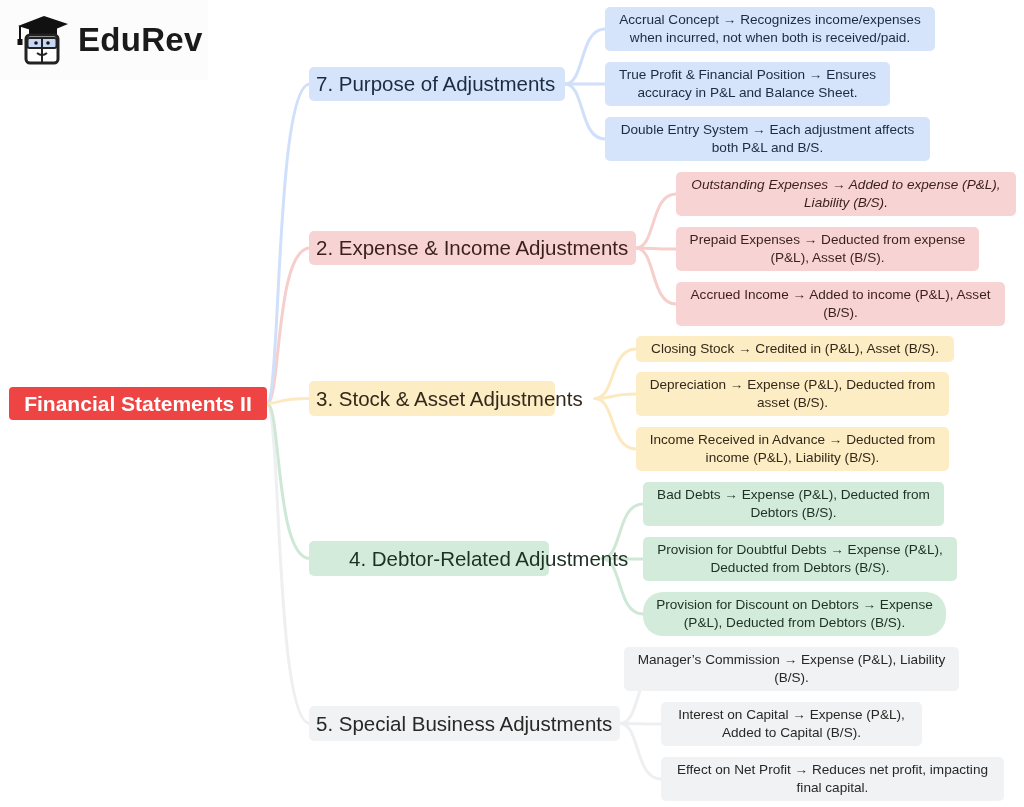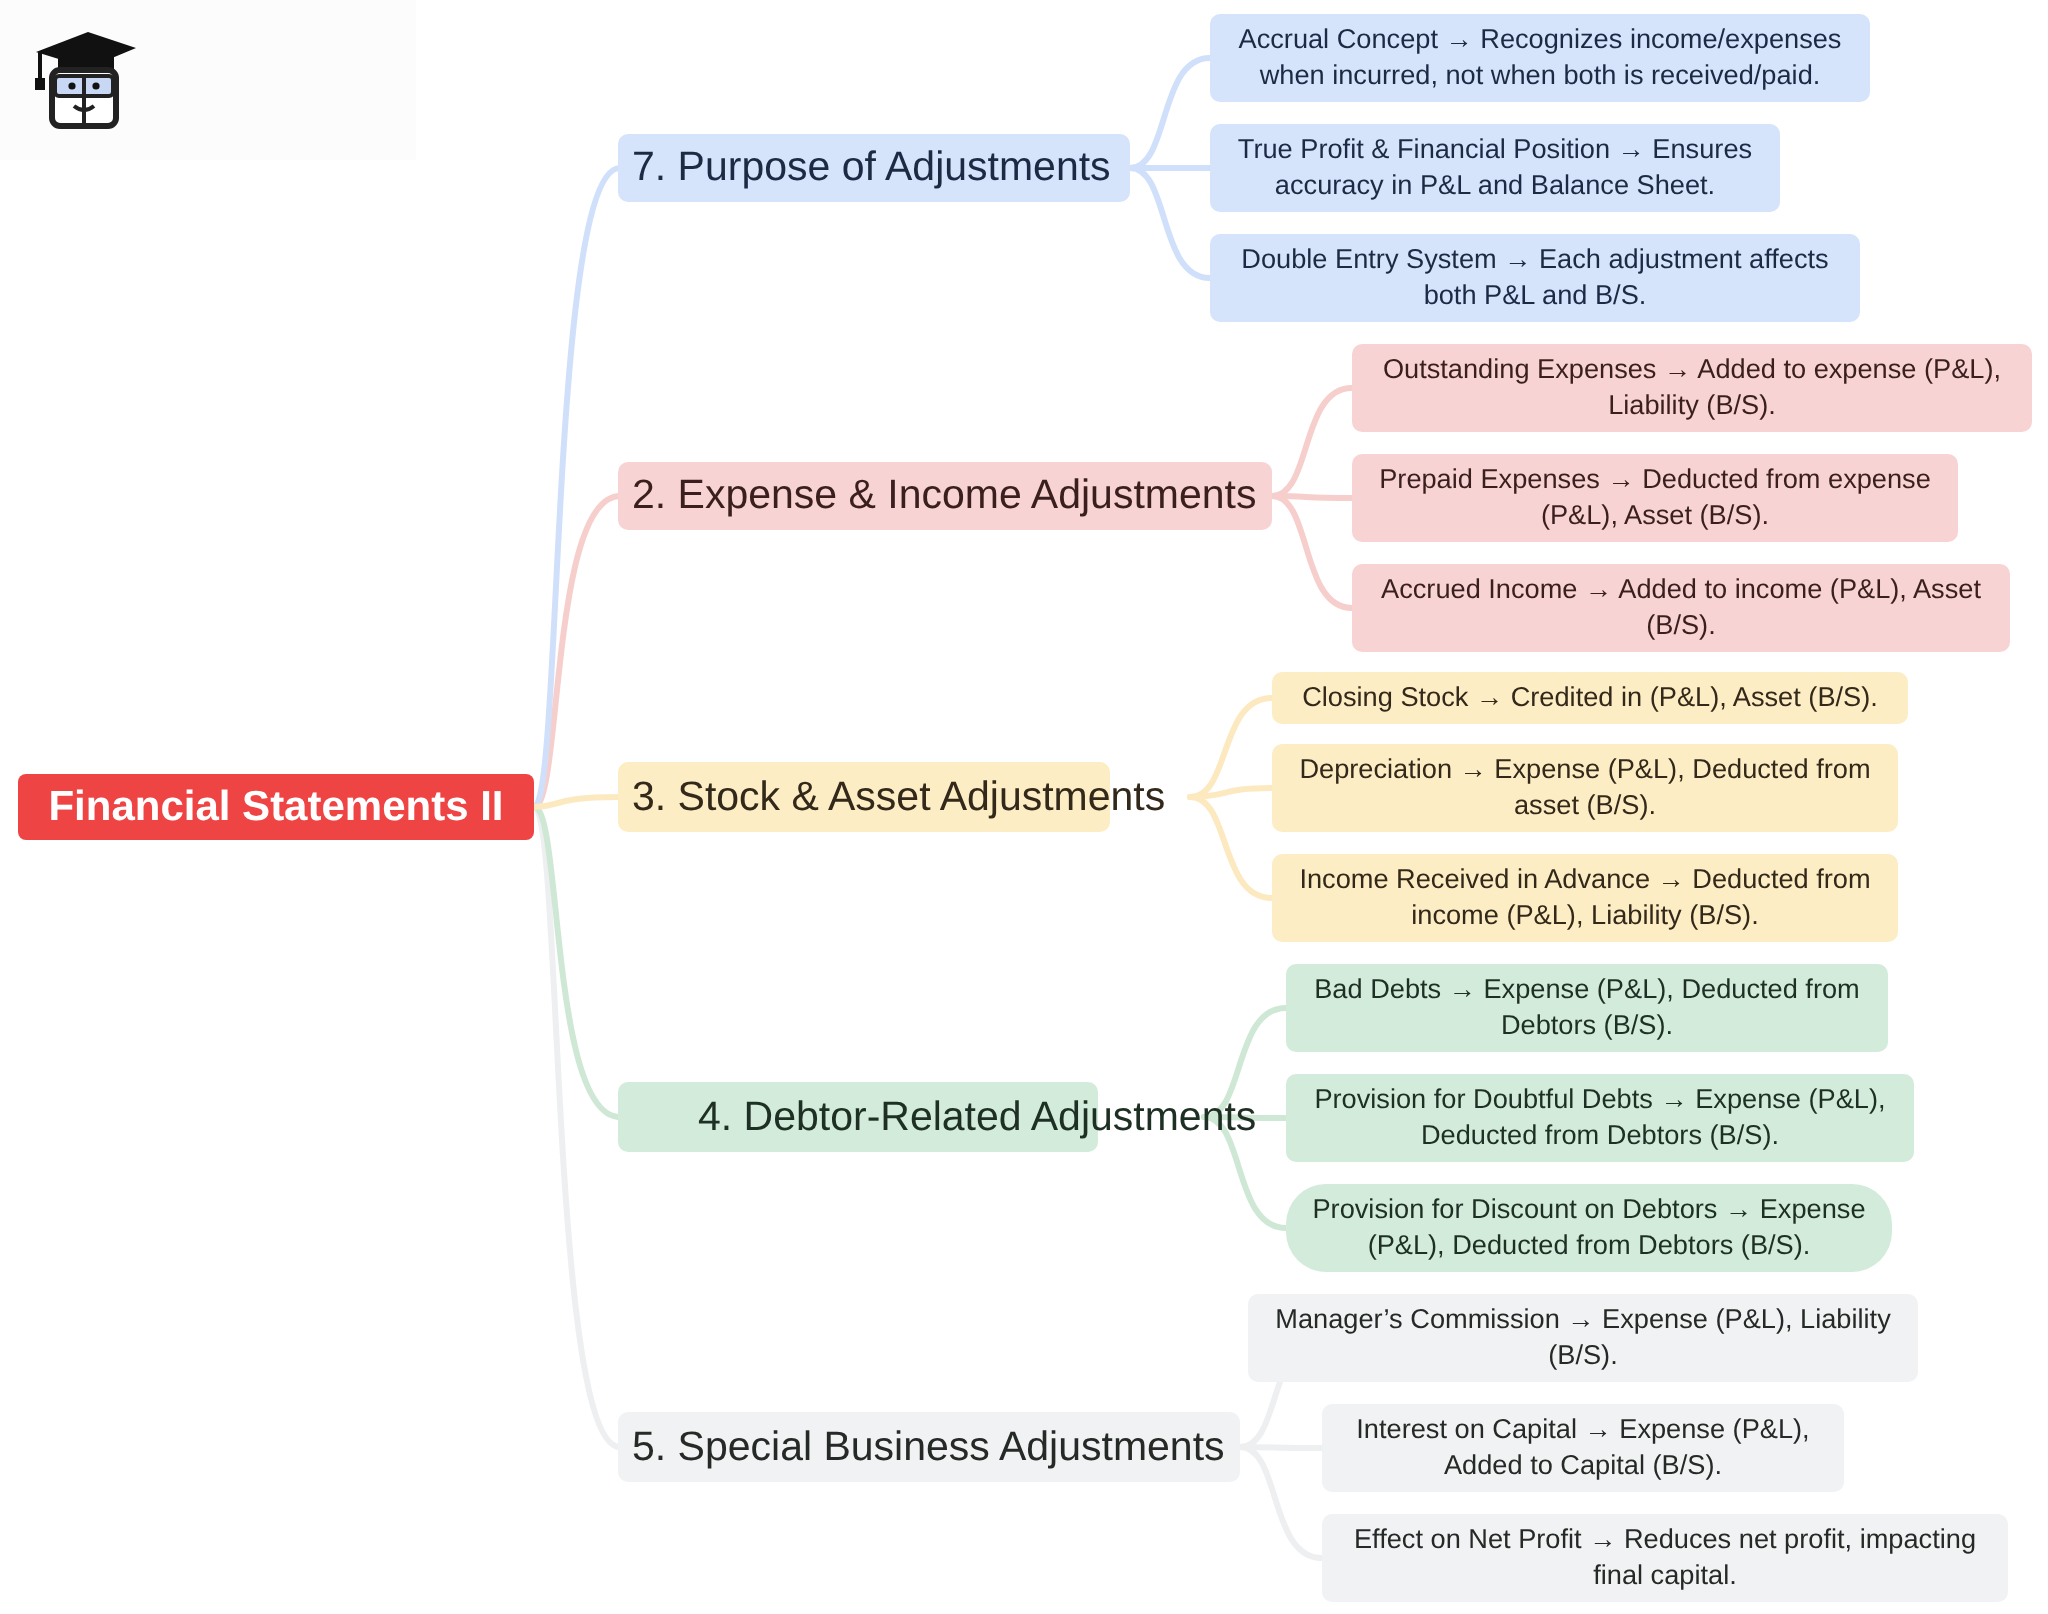--- a/index.html
+++ b/index.html
@@ -25,20 +25,21 @@
     <rect x="15" y="13" width="28" height="8" fill="#111"></rect>
     <line x1="6" y1="12" x2="6" y2="26" stroke="#111" stroke-width="2"></line>
     <rect x="3.5" y="25" width="5" height="6" fill="#111"></rect>
     <rect x="12" y="21" width="32" height="28" rx="4" fill="#fff" stroke="#222" stroke-width="3"></rect>
     <rect x="13.5" y="24" width="29" height="10" rx="2" fill="#c8d8f4" stroke="#222" stroke-width="2"></rect>
     <line x1="28" y1="24" x2="28" y2="48" stroke="#222" stroke-width="2"></line>
     <circle cx="22" cy="29" r="1.8" fill="#111"></circle>
     <circle cx="34" cy="29" r="1.8" fill="#111"></circle>
     <path d="M23 39 Q28 43 33 39" fill="none" stroke="#222" stroke-width="2"></path>
   </svg>
+  <span class="logo-text">EduRev</span>
 </div>
 
 <svg id="edges">
     <path d="M267,403.5 C281,403.5 275,723.5 310,723.5" fill="none" stroke="#eeeff1" stroke-width="3"></path>
     <path d="M620,723.5 C640.5,723.5 634.35,669 661,669" fill="none" stroke="#eeeff1" stroke-width="3" stroke-linecap="round"></path>
     <path d="M620,723.5 C640.5,723.5 634.35,724 661,724" fill="none" stroke="#eeeff1" stroke-width="3" stroke-linecap="round"></path>
     <path d="M620,723.5 C640.5,723.5 634.35,779 661,779" fill="none" stroke="#eeeff1" stroke-width="3" stroke-linecap="round"></path>
     <path d="M267,403.5 C281,403.5 275,558.5 310,558.5" fill="none" stroke="#cfe8d6" stroke-width="3"></path>
     <path d="M602,558.5 C622.5,558.5 616.35,504 643,504" fill="none" stroke="#cfe8d6" stroke-width="3" stroke-linecap="round"></path>
     <path d="M602,558.5 C622.5,558.5 616.35,559 643,559" fill="none" stroke="#cfe8d6" stroke-width="3" stroke-linecap="round"></path>
@@ -71,21 +72,21 @@
   <div class="node leaf" style="left: 605px; top: 62px; width: 285px; height: 44px; background: rgb(213, 227, 251); color: rgb(28, 42, 68);">
       <span>True Profit &amp; Financial Position → Ensures accuracy in P&amp;L and Balance Sheet.</span>
     </div>
   <div class="node leaf" style="left: 605px; top: 117px; width: 325px; height: 44px; background: rgb(213, 227, 251); color: rgb(28, 42, 68);">
       <span>Double Entry System → Each adjustment affects both P&amp;L and B/S.</span>
     </div>
 
   <div class="node branch" style="left: 309px; top: 231px; width: 327px; height: 34px; background: rgb(248, 211, 211); color: rgb(59, 31, 31);">
     <span>2. Expense &amp; Income Adjustments</span>
   </div>
-  <div class="node leaf" style="left: 676px; top: 172px; width: 340px; height: 44px; background: rgb(248, 211, 211); color: rgb(59, 31, 31);">
+  <div class="node leaf" style="left: 676px; top: 172px; width: 340px; height: 44px; background: rgb(248, 211, 211); color: rgb(59, 31, 31); font-style: italic;">
       <span>Outstanding Expenses → Added to expense (P&amp;L), Liability (B/S).</span>
     </div>
   <div class="node leaf" style="left: 676px; top: 227px; width: 303px; height: 44px; background: rgb(248, 211, 211); color: rgb(59, 31, 31);">
       <span>Prepaid Expenses → Deducted from expense (P&amp;L), Asset (B/S).</span>
     </div>
   <div class="node leaf" style="left: 676px; top: 282px; width: 329px; height: 44px; background: rgb(248, 211, 211); color: rgb(59, 31, 31);">
       <span>Accrued Income → Added to income (P&amp;L), Asset (B/S).</span>
     </div>
 
   <div class="node branch" style="left: 309px; top: 381px; width: 246px; height: 35px; background: rgb(253, 237, 196); color: rgb(51, 41, 26);">

